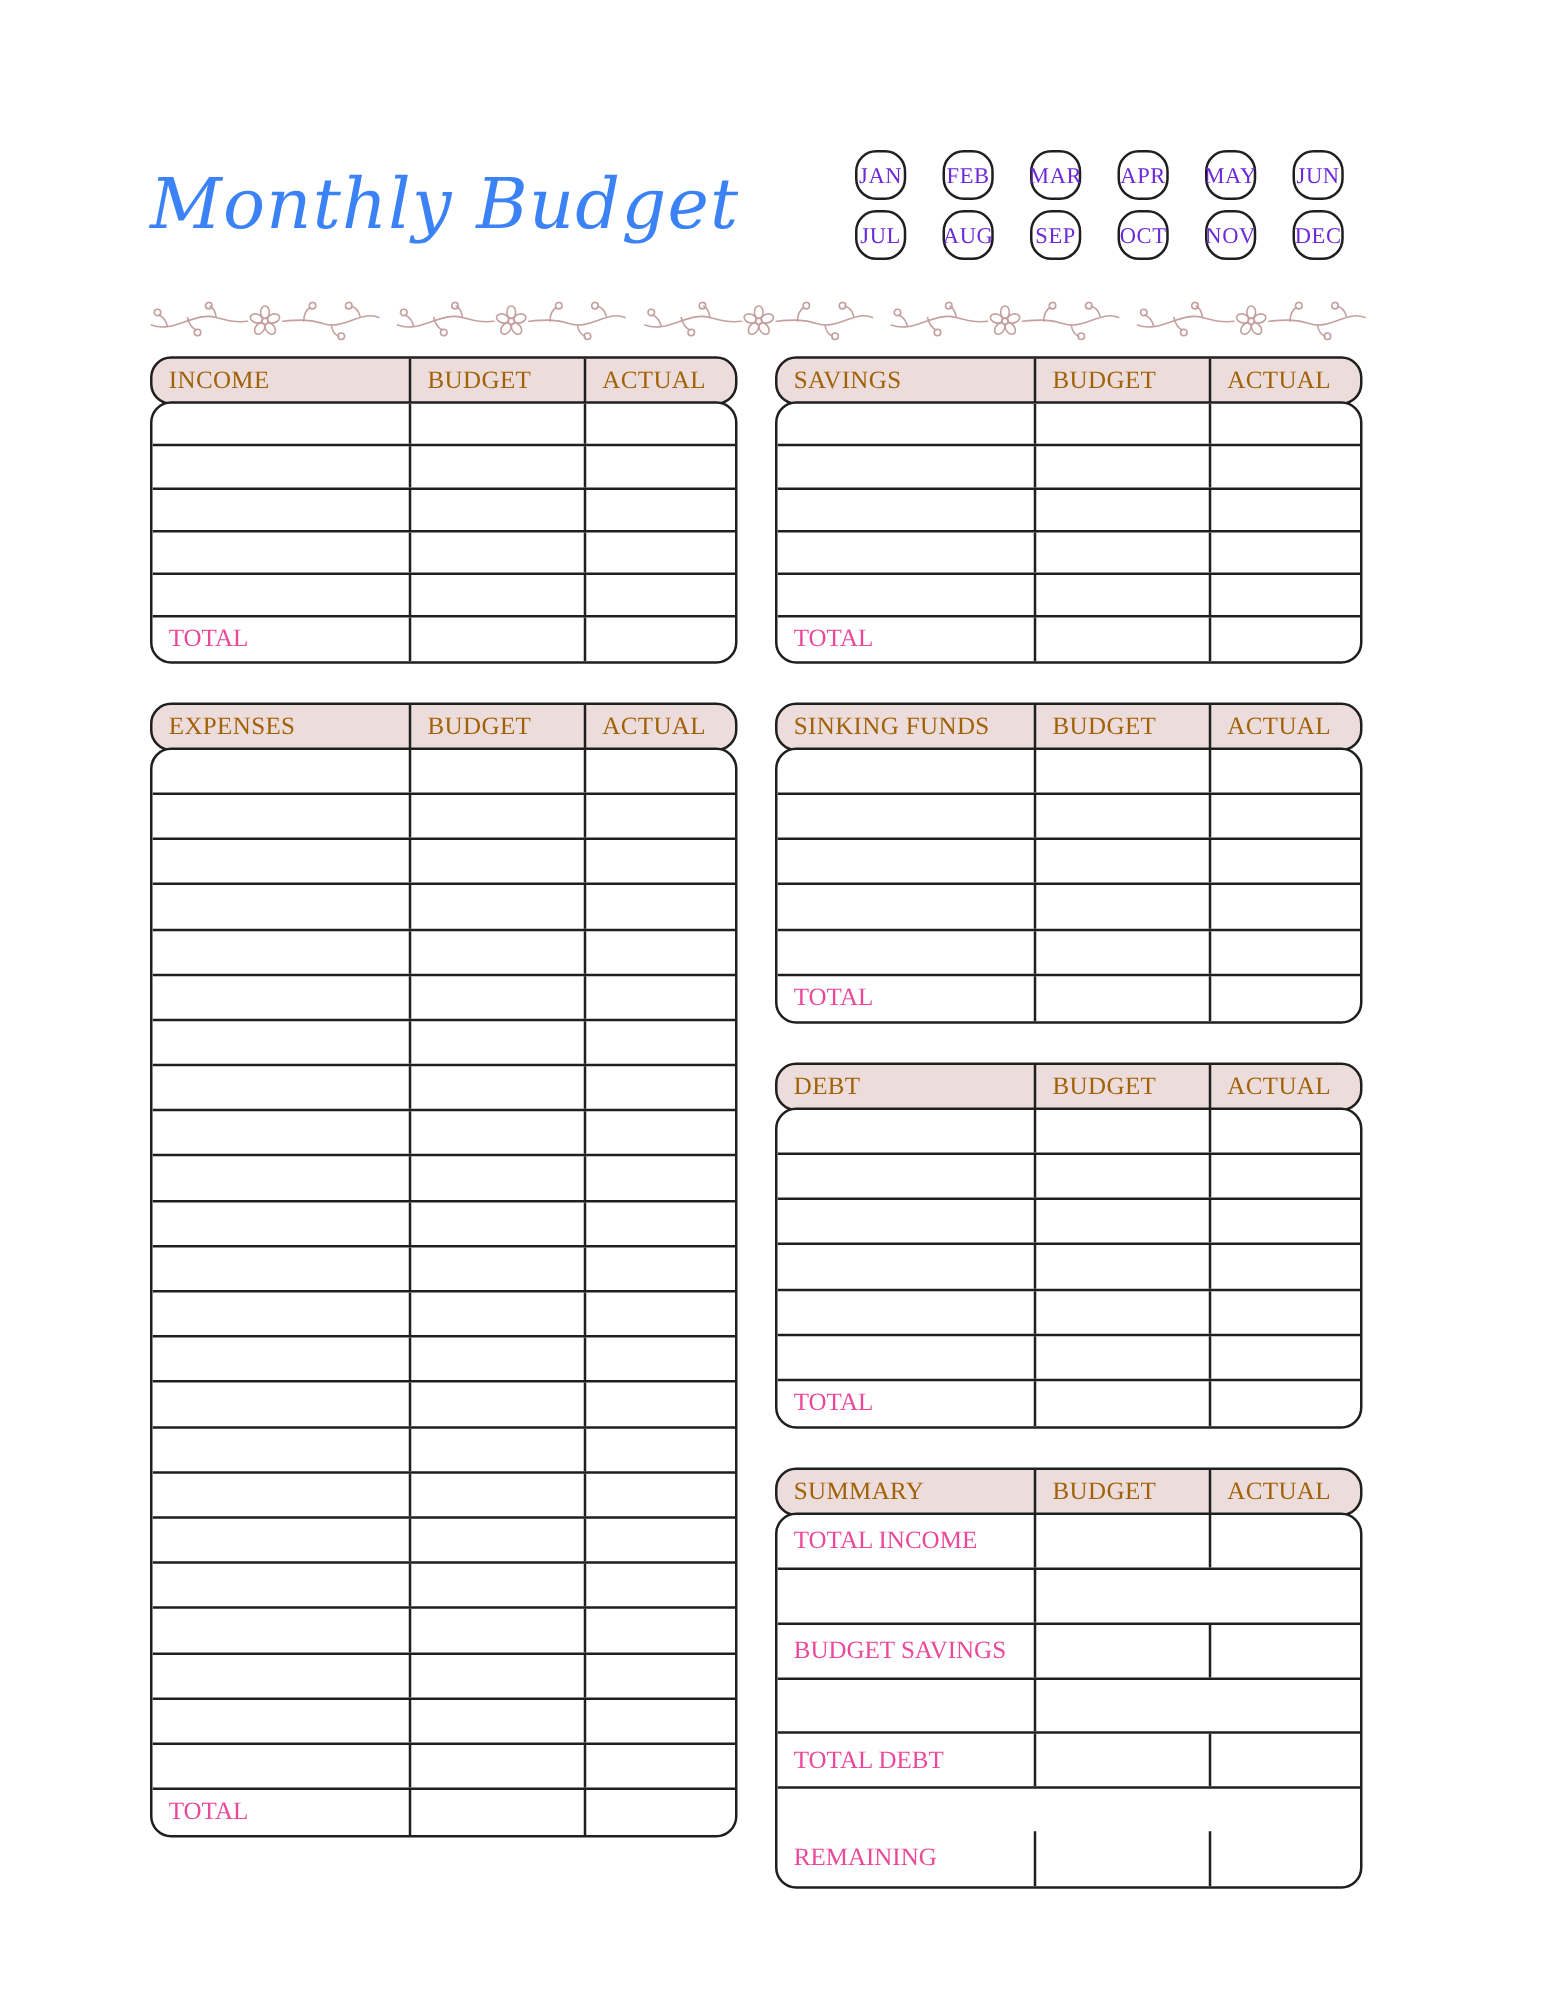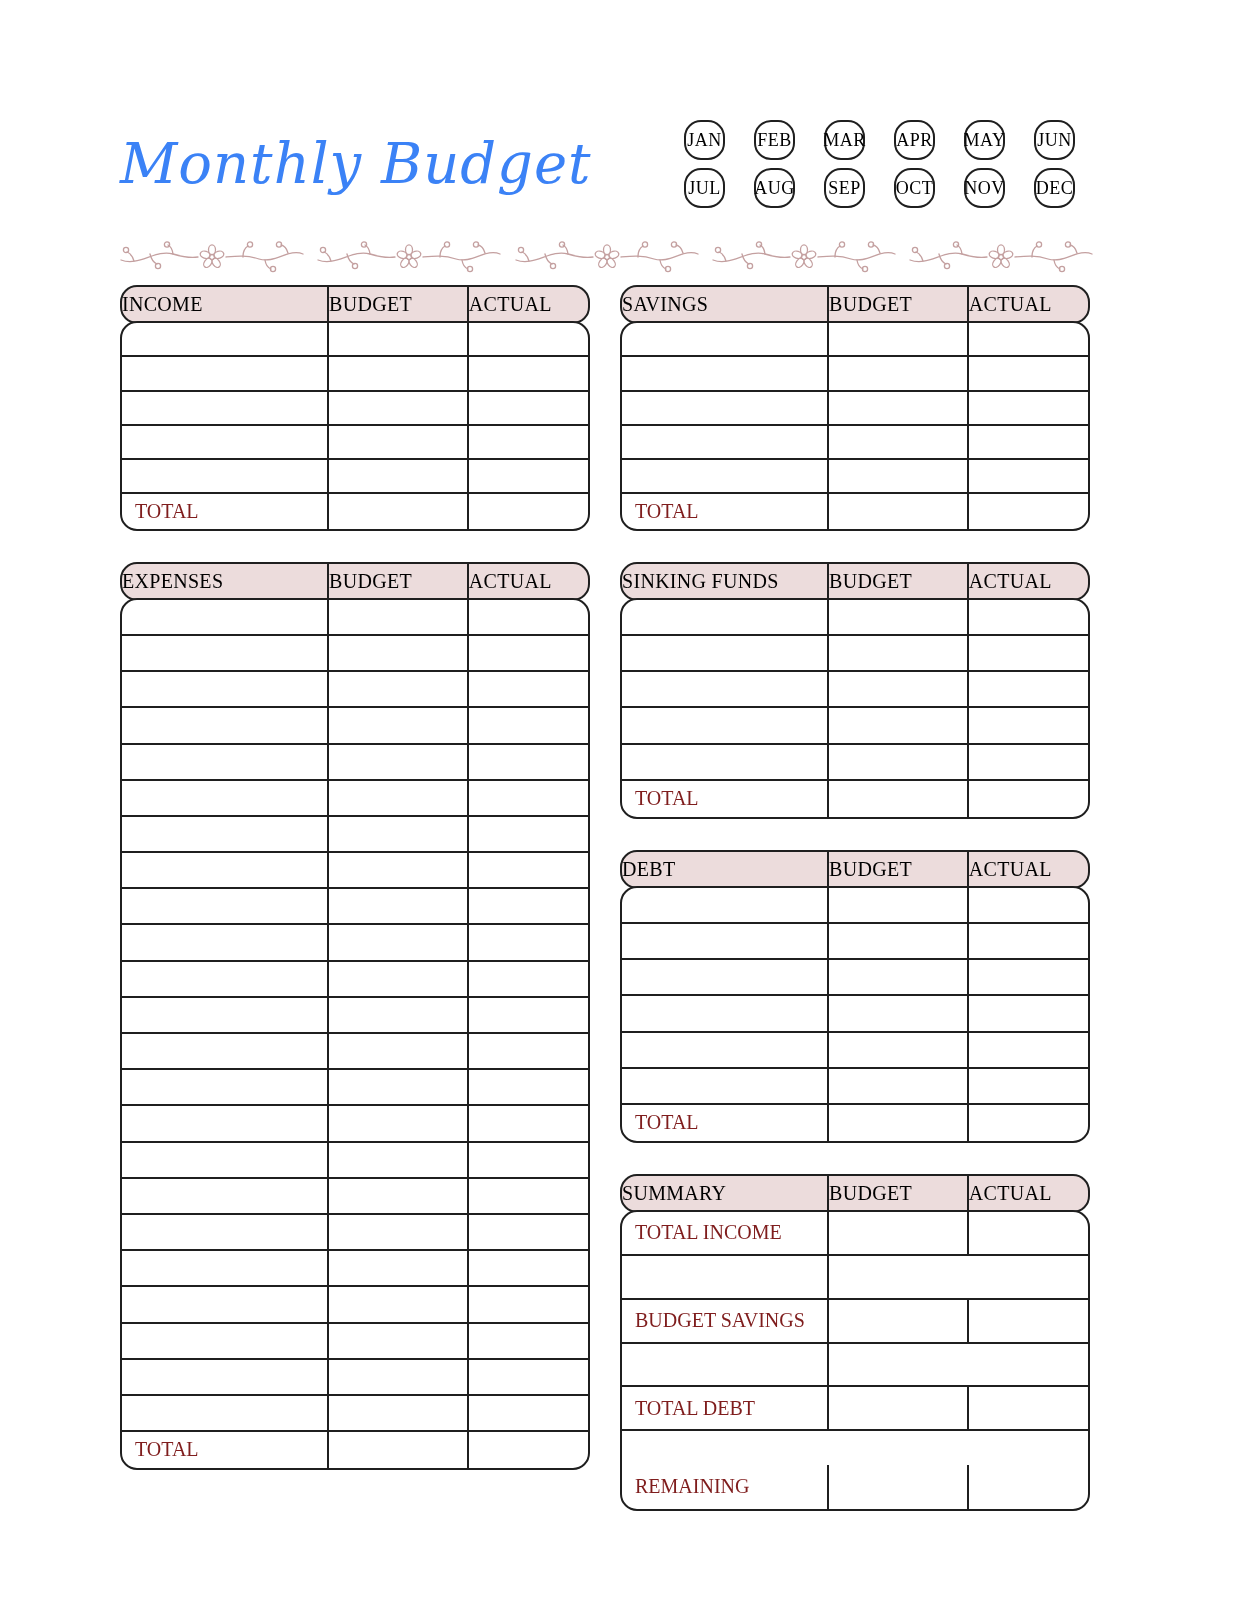--- a/index.html
+++ b/index.html
@@ -22,52 +22,52 @@
   .title{
     margin:0;font-family:"DejaVu Serif", serif;font-style:italic;font-weight:normal;
     font-size:56px;line-height:1.1;color:#3b82f6;letter-spacing:1px;white-space:nowrap;
   }
   .months{
     display:grid;grid-template-columns:repeat(6,61px);gap:8px 9px;flex:none;
   }
   .pill{
     width:41px;height:40px;border:2px solid var(--border);border-radius:17px;
     background:#fff;display:flex;align-items:center;justify-content:center;
-    font-family:"Liberation Serif", serif;font-size:18px;letter-spacing:.5px;color:#000000;
+    font-family:"Liberation Serif", serif;font-size:18px;letter-spacing:.5px;color:#6d28d9;
     padding:0;
   }
   
   .divider{
     width:975px;margin:10px 0 0 119px;height:34px;
     display:flex;justify-content:space-between;align-items:center;color:var(--divider-rose);
   }
   .divider svg{display:block;}
   
   .columns{display:flex;gap:30px;margin:11px 0 0 120px;width:970px;align-items:flex-start;}
   .col{width:470px;}
   .card{margin-bottom:31px;}
   .card:last-child{margin-bottom:0;}
   .card-head{
     height:39px;background:var(--header-bg);
     border:2px solid var(--border);border-radius:17px;
     display:grid;grid-template-columns:44% 30% 26%;
     position:relative;z-index:0;
   }
-  .hc{display:flex;align-items:center;font-size:20px;letter-spacing:.3px;color:#000000;font-family:Liberation Serif, serif;}
+  .hc{display:flex;align-items:center;padding-left:13px;font-size:20px;letter-spacing:.3px;color:#a16207;font-family:Liberation Serif, serif;}
   .hc + .hc{border-left:2px solid var(--border);}
   .card-body{
     border:2px solid var(--border);border-radius:17px;background:#fff;
     margin-top:-3px;position:relative;z-index:1;overflow:hidden;
   }
   .row{display:grid;grid-template-columns:44% 30% 26%;}
   .card-body .row{border-bottom:2px solid var(--border);}
   .card-body > .row:last-child{border-bottom:none;}
   .card-body > [data-repeat]:last-child > .row:last-child{border-bottom:none;margin-top:34px;}
   .cell + .cell{border-left:2px solid var(--border);}
-  .label-cell{display:flex;align-items:center;padding:3px 6px 3px 13px;font-size:20px;line-height:1.08;color:#7f1d1d;}
+  .label-cell{display:flex;align-items:center;padding:3px 6px 3px 13px;font-size:20px;line-height:1.08;color:#ec4899;}
   
   .income-card  .row,.savings-card .row{height:34.3px;}
   .expenses-card .row,.sinking-card .row,.debt-card .row{height:36.2px;}
   .summary-card .row{min-height:43.8px;}
 </style>
 </head>
 <body>
 
 <div class="top">
   <h1 class="title">Monthly Budget</h1>

